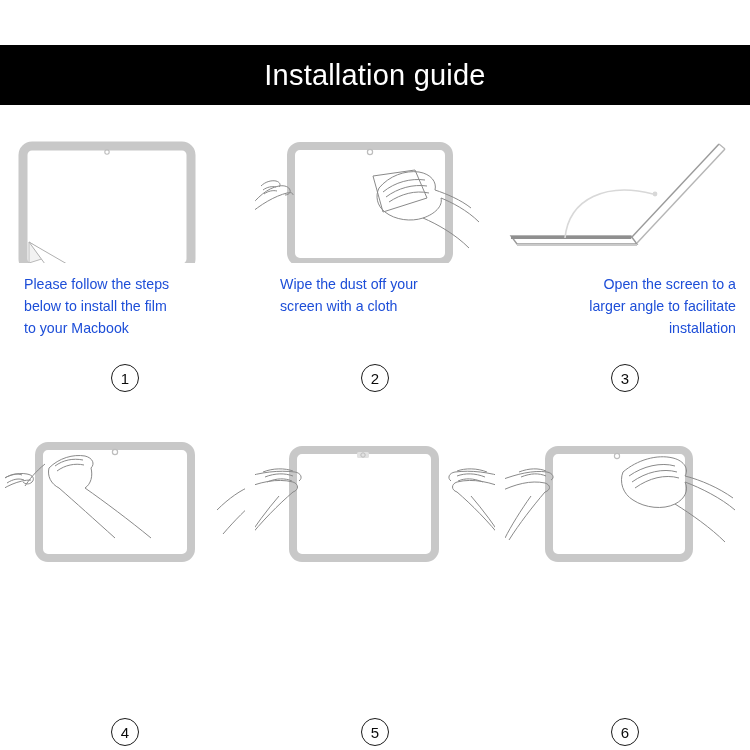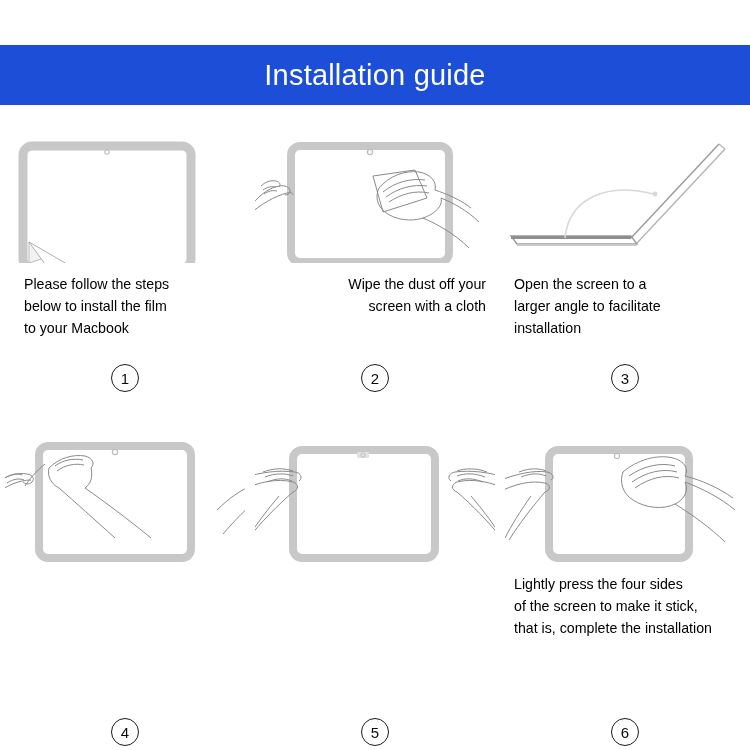--- a/index.html
+++ b/index.html
@@ -21,21 +21,21 @@
     background: #ffffff;
   }
 
   
   .header-band {
     position: absolute;
     left: 0;
     top: 45px;
     width: 750px;
     height: 60px;
-    background: #1d4ed8;
+    background: #000000;
     display: flex;
     align-items: center;
     justify-content: center;
   }
   .header-title {
     color: #ffffff;
     font-size: 29px;
     font-weight: 400;
     letter-spacing: 0.2px;
     font-family: "Liberation Sans", sans-serif;
@@ -62,26 +62,26 @@
     height: 125px;
     margin: 18px auto 0 auto;
   }
   .step-art svg { display: block; }
 
   .step-caption {
     margin: 10px 0 0 0;
     padding: 0 14px 0 24px;
     font-size: 14.2px;
     line-height: 22px;
-    color: #000000;
+    color: #1d4ed8;
     font-family: "Liberation Sans", sans-serif;
     white-space: pre-line;
   }
-  .step-col-2 .step-caption { padding-left: 30px; text-align: right; }
-  .step-col-3 .step-caption { padding-left: 14px; }
+  .step-col-2 .step-caption { padding-left: 30px; }
+  .step-col-3 .step-caption { padding-left: 14px; text-align: right; }
 
   .step-number-wrap {
     position: absolute;
     left: 0;
     width: 100%;
     display: flex;
     justify-content: center;
   }
   .row1 .step-number-wrap { top: 244px; }
   .row2 .step-number-wrap { top: 298px; }
@@ -270,22 +270,19 @@
             <path d="M124 38 C138 28 156 24 170 28" fill="none" stroke="#8a8a8a" stroke-width="1"></path>
             <path d="M127 44 C141 34 158 30 172 34" fill="none" stroke="#8a8a8a" stroke-width="1"></path>
             <path d="M130 50 C144 40 160 36 174 40" fill="none" stroke="#8a8a8a" stroke-width="1"></path>
             <path d="M118 34 C114 44 118 56 128 62 C140 70 158 72 170 66 C180 61 184 52 180 44" fill="none" stroke="#8a8a8a" stroke-width="1"></path>
             <path d="M180 38 C196 42 214 50 228 60" fill="none" stroke="#8a8a8a" stroke-width="1"></path>
             <path d="M180 44 C196 50 216 60 230 72" fill="none" stroke="#8a8a8a" stroke-width="1"></path>
             <path d="M170 66 C186 76 206 90 220 104" fill="none" stroke="#8a8a8a" stroke-width="1"></path>
           </g>
         </svg>
       </div>
-      <div class="step-caption">Lightly press the four sides
-of the screen to make it stick,
-that is, complete the installation</div>
       <div class="step-number-wrap">
         <div class="step-number">6</div>
       </div>
     </div>
 
   </div>
 </div>
 
 </body></html>

